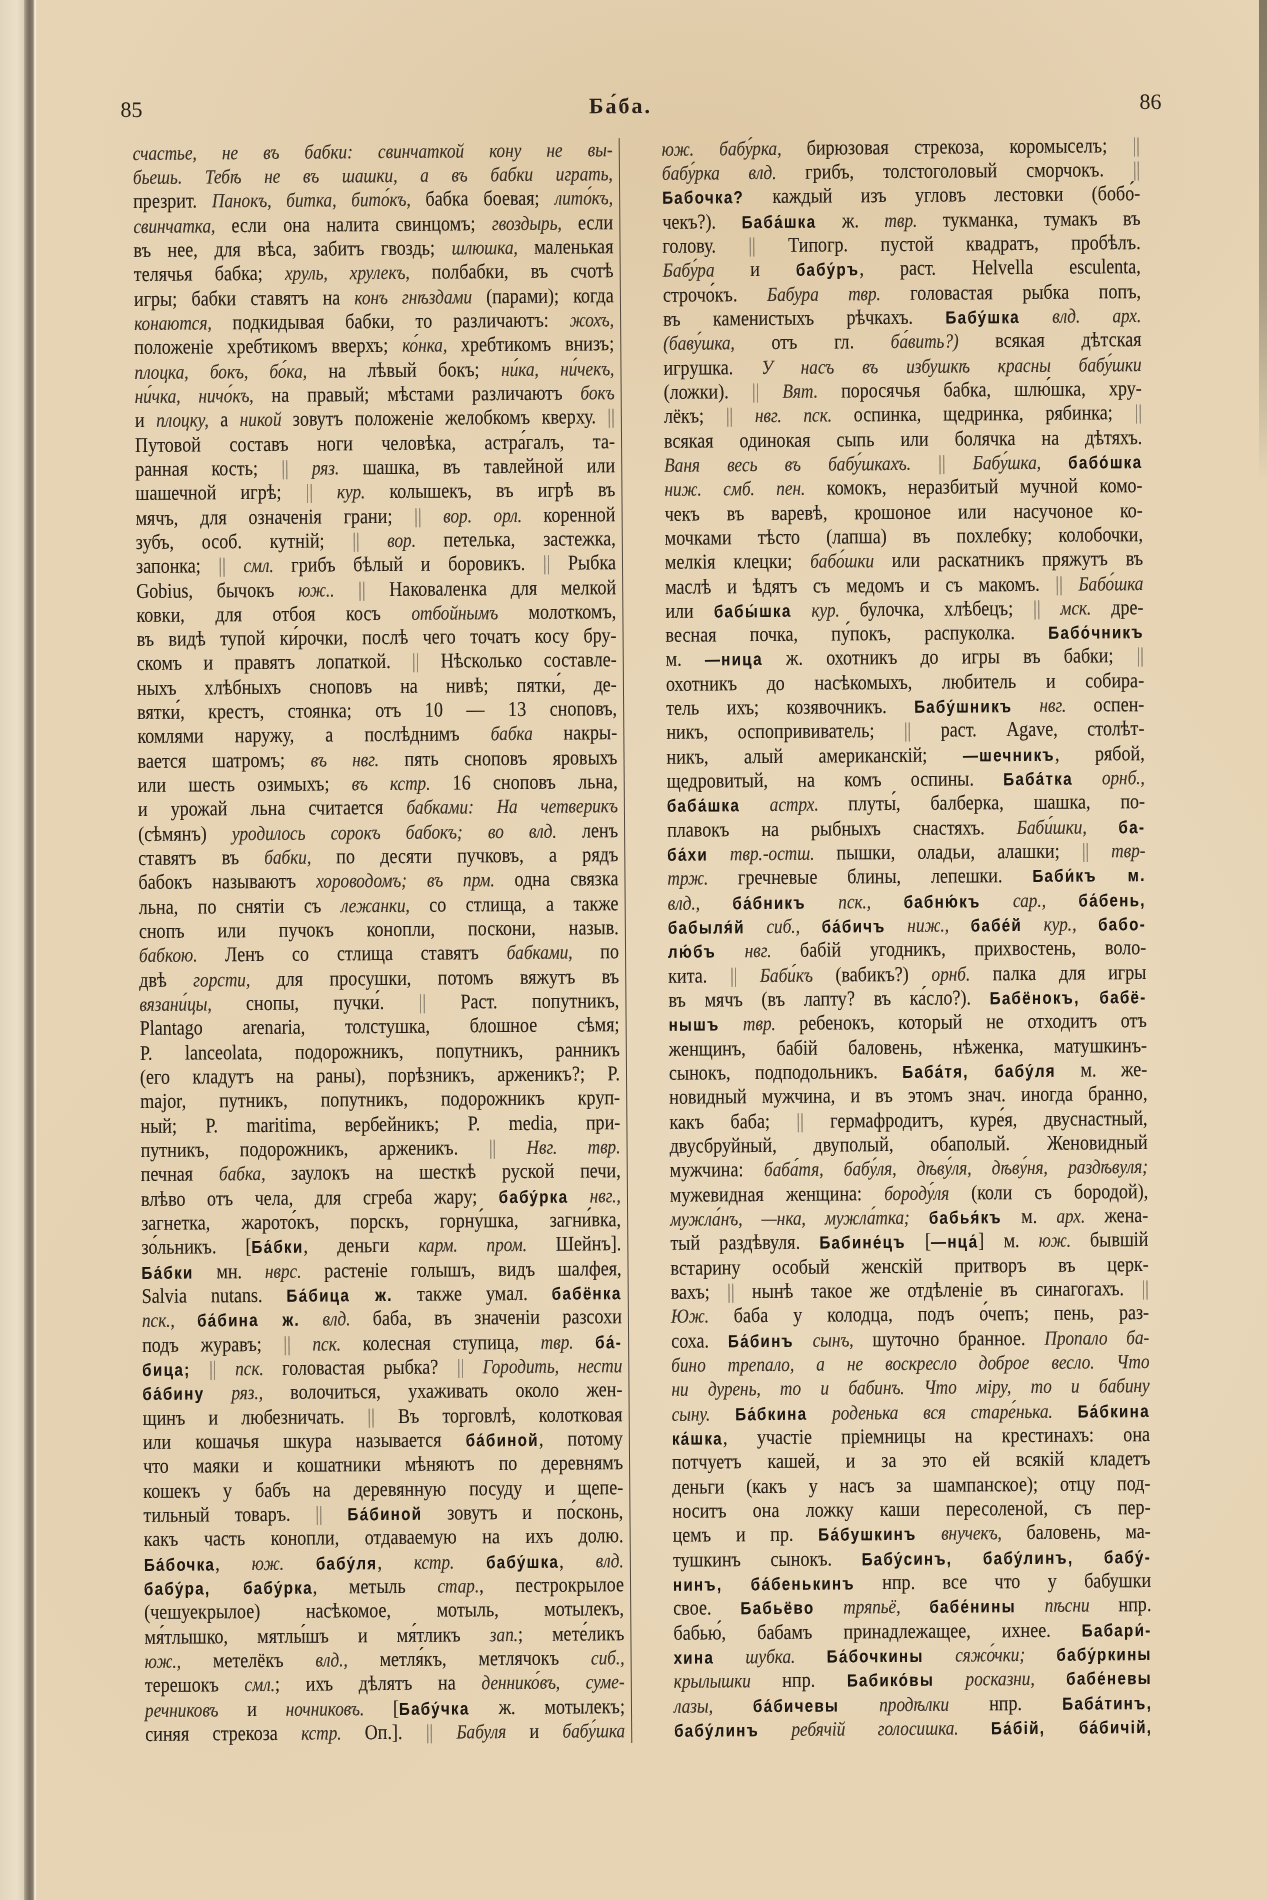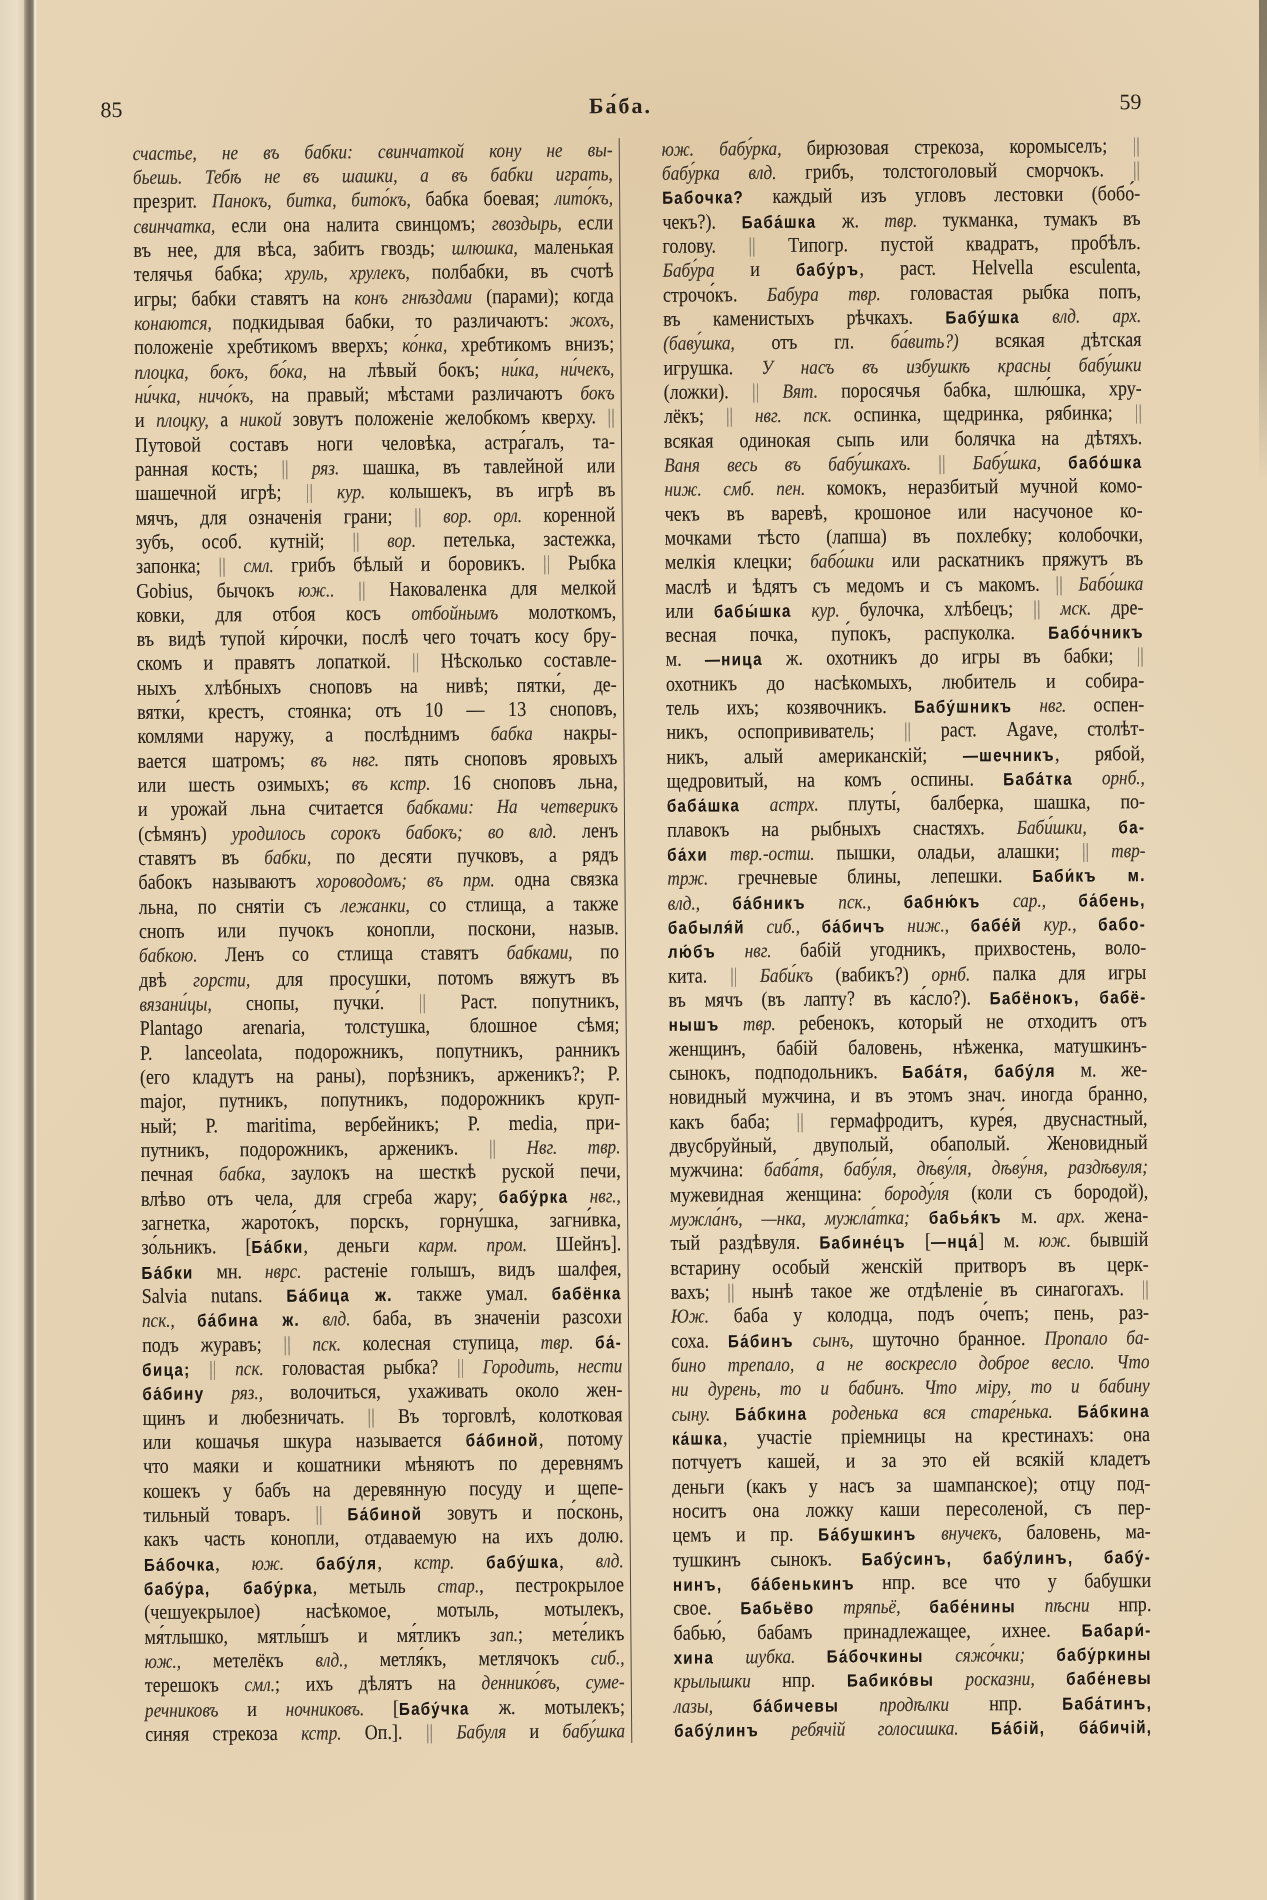--- a/index.html
+++ b/index.html
@@ -22,21 +22,21 @@
   .binding{position:absolute;left:0;top:0;width:24px;height:1900px;
     background:linear-gradient(to right,#e2d5bd,#ebdfc8 70%,#dccfb6);}
   .binding-shadow{position:absolute;left:24px;top:0;width:13px;height:1900px;
     background:linear-gradient(to right,#b8ad99 0%,#8d8372 20%,#746b5d 45%,#8f8573 70%,#efe5d1 82%,#f3ead8 88%,#e4d1b0 100%);}
   .edge-right{position:absolute;right:0;top:0;width:8px;height:480px;
     background:linear-gradient(to bottom,rgba(95,88,70,0.75),rgba(95,88,70,0.45) 60%,rgba(95,88,70,0));}
 
   #page{position:absolute;left:0;top:0;width:1267px;height:1900px;
     transform-origin:638px 945px;transform:rotate(-0.45deg);}
 
-  .pnum{position:absolute;top:94px;font-family:"Liberation Serif", serif;font-size:22px;line-height:24px;color:var(--ink);}
+  .pnum{position:absolute;top:94px;font-family:"Liberation Serif", serif;font-size:22px;line-height:24px;color:var(--ink);margin-left:20px;}
   .pnum.left{left:107px;}
   .pnum.right{left:1126px;}
   .running-head{position:absolute;top:94px;left:527px;width:200px;text-align:center;
     font-family:"Liberation Serif", serif;font-size:22px;line-height:24px;font-weight:bold;letter-spacing:2px;color:var(--ink);}
 
   .col{position:absolute;top:136.6px;}
   .col-left{left:138.5px;}
   .col-right{left:668px;}
   .line{
     height:24.33px;line-height:24.33px;white-space:nowrap;
@@ -55,21 +55,21 @@
 </head>
 <body>
 
 <div class="binding"></div>
 <div class="binding-shadow"></div>
 <div class="edge-right"></div>
 
 <div id="page">
   <div class="pnum left">85</div>
   <div class="running-head">Ба́ба.</div>
-  <div class="pnum right">59</div>
+  <div class="pnum right">86</div>
 
   <div class="col col-left">
       <div class="line"><span class="seg i">счастье, не въ бабки: свинчаткой кону не вы-</span></div>
       <div class="line"><span class="seg i">бьешь. Тебѣ не въ шашки, а въ бабки играть,</span></div>
       <div class="line"><span class="seg r">презрит. </span><span class="seg i">Панокъ, битка, бито́къ, </span><span class="seg r">бабка боевая; </span><span class="seg i">лито́къ,</span></div>
       <div class="line"><span class="seg i">свинчатка, </span><span class="seg r">если она налита свинцомъ; </span><span class="seg i">гвоздырь, </span><span class="seg r">если</span></div>
       <div class="line"><span class="seg r">въ нее, для вѣса, забитъ гвоздь; </span><span class="seg i">шлюшка, </span><span class="seg r">маленькая</span></div>
       <div class="line"><span class="seg r">телячья бабка; </span><span class="seg i">хруль, хрулекъ, </span><span class="seg r">полбабки, въ счотѣ</span></div>
       <div class="line"><span class="seg r">игры; бабки ставятъ на </span><span class="seg i">конъ гнѣздами </span><span class="seg r">(парами); когда</span></div>
       <div class="line"><span class="seg i">конаются, </span><span class="seg r">подкидывая бабки, то различаютъ: </span><span class="seg i">жохъ,</span></div>

